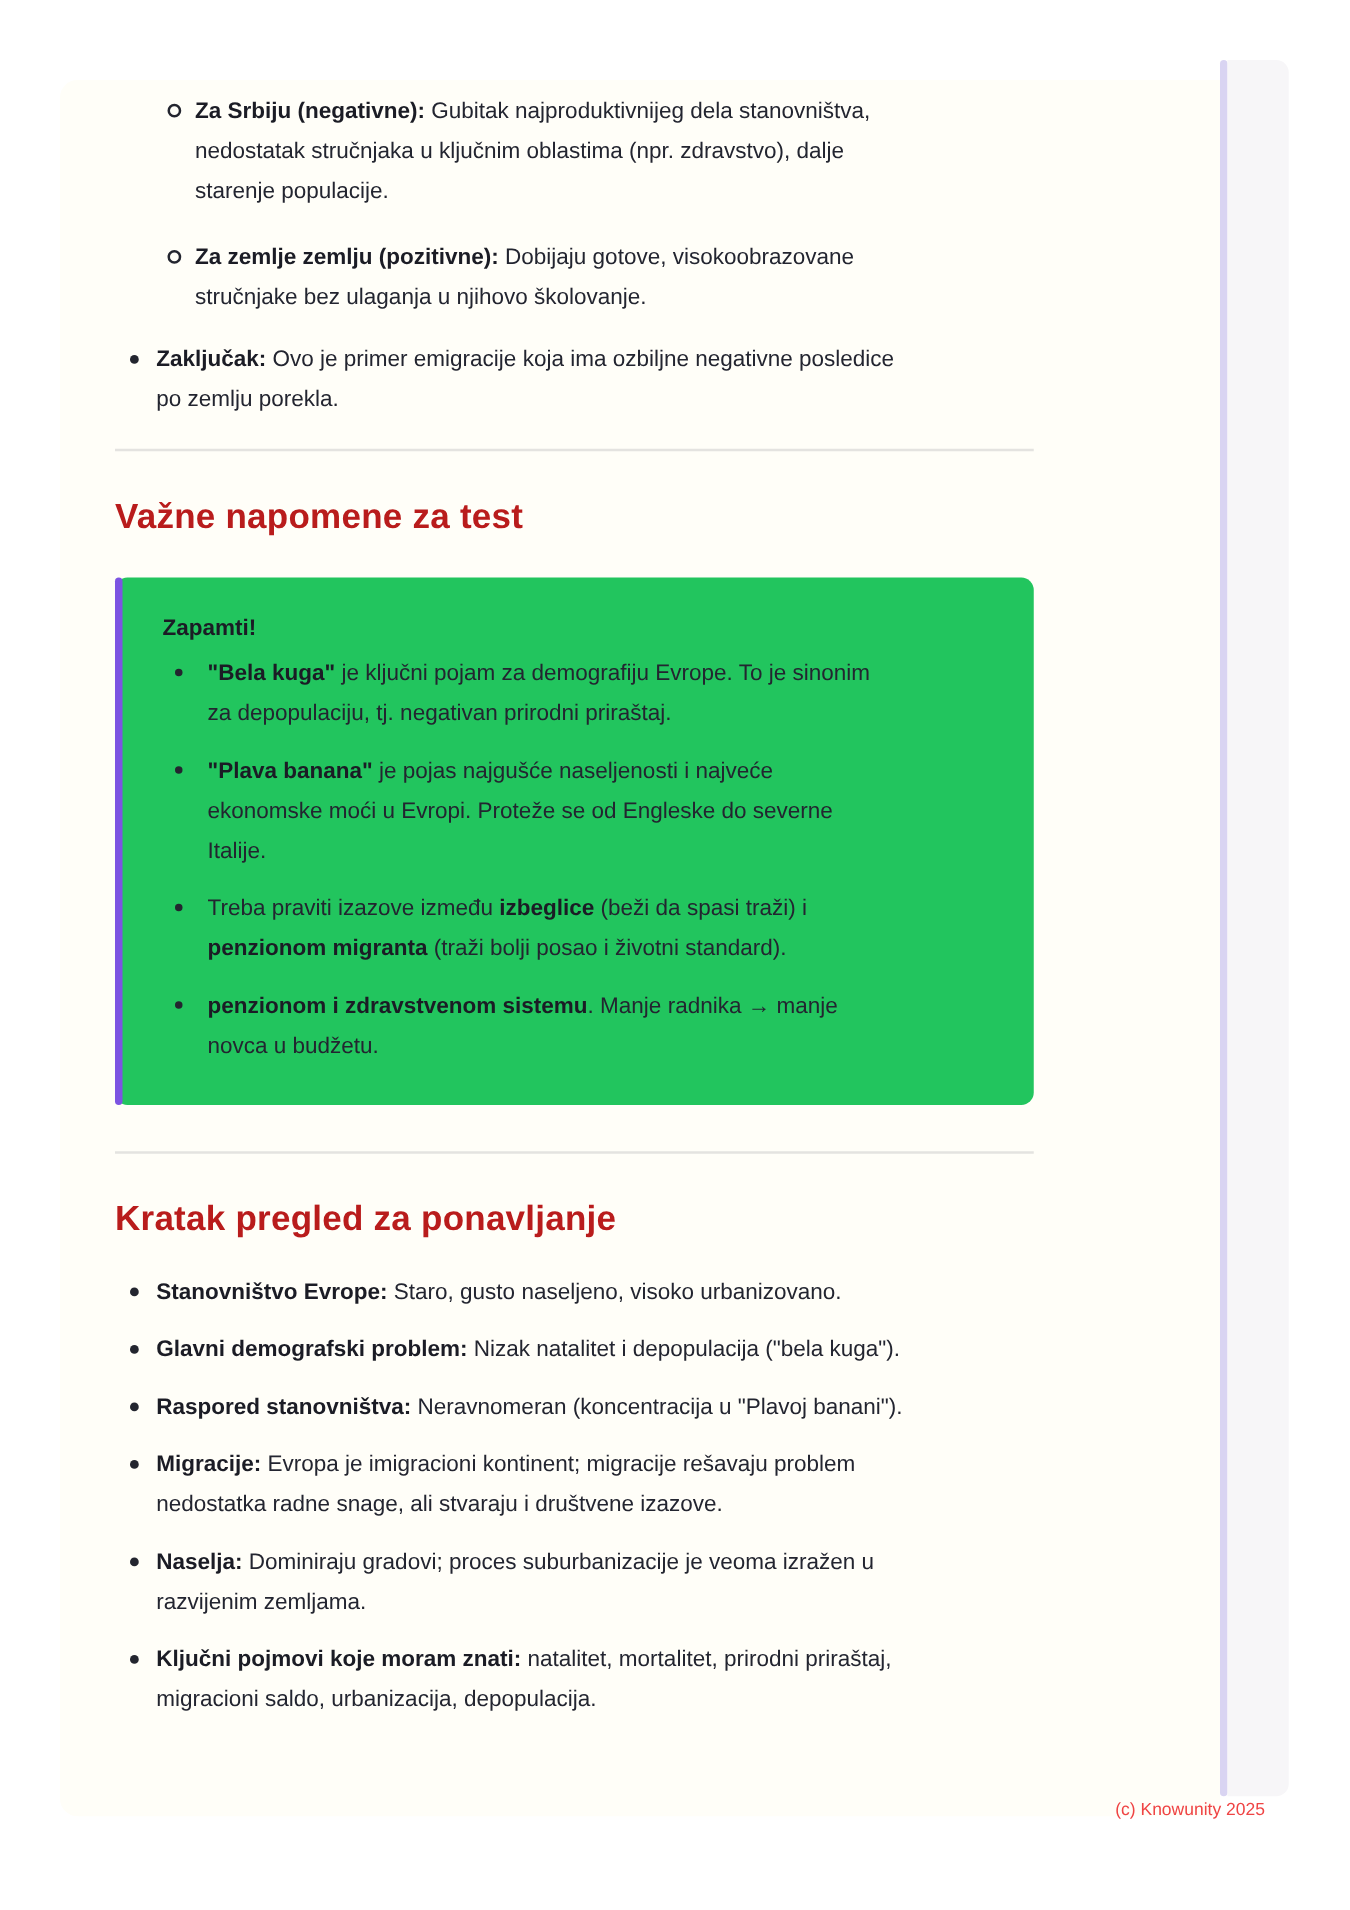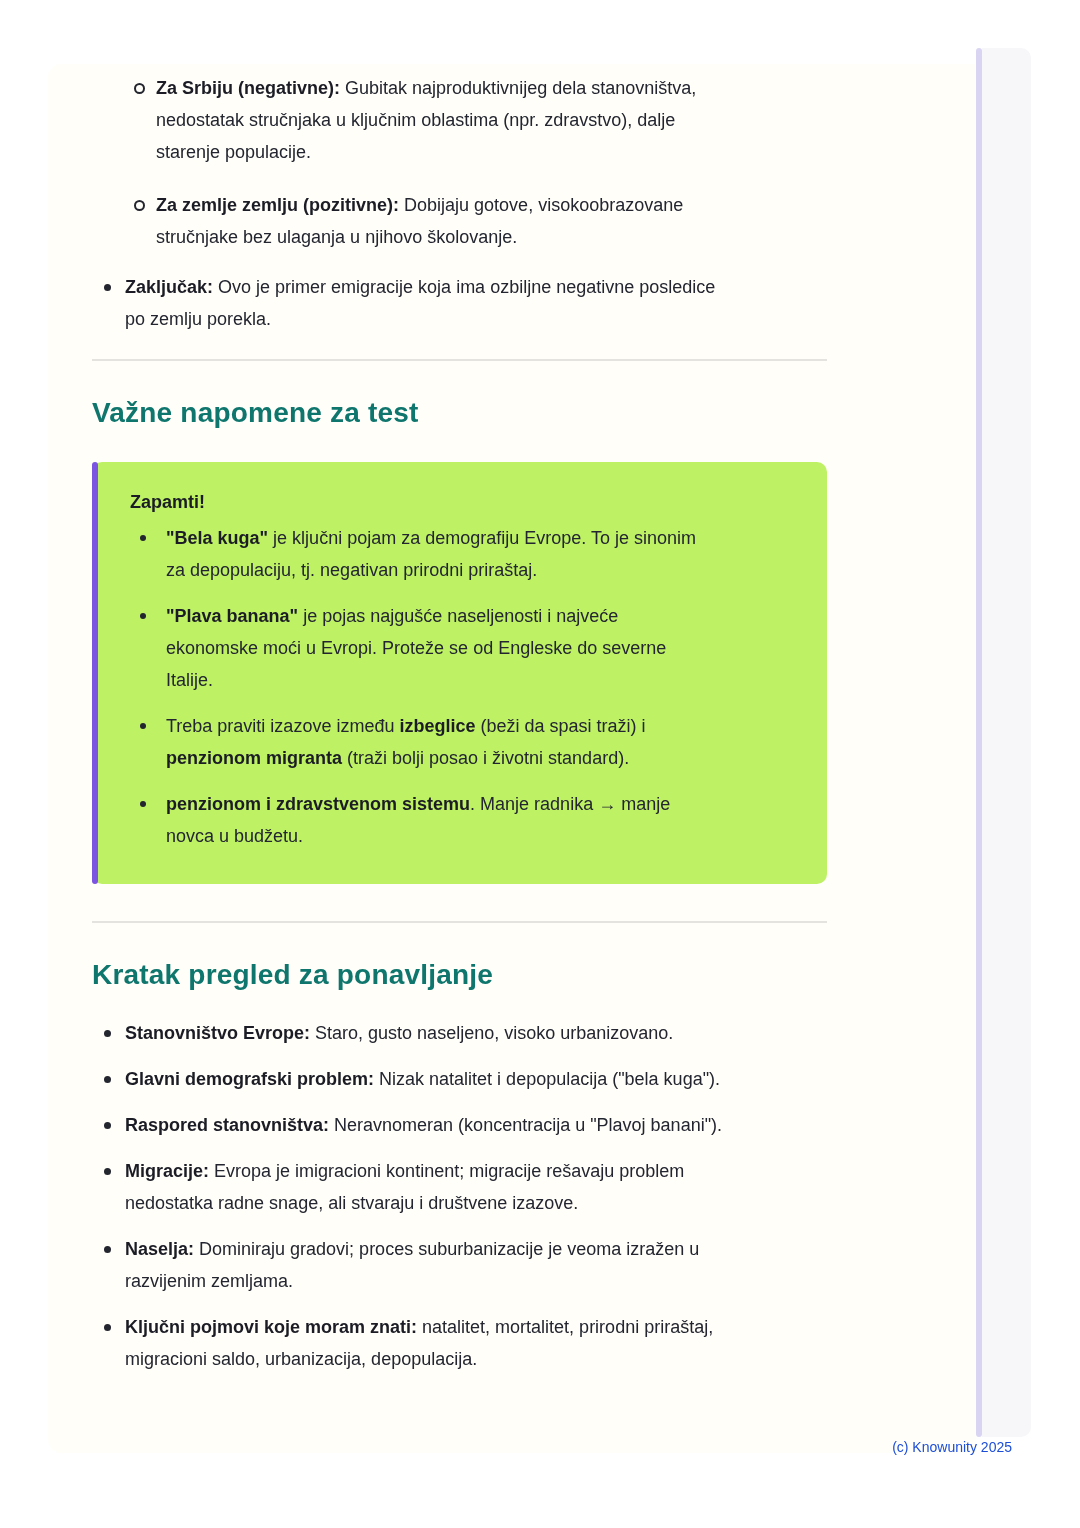--- a/index.html
+++ b/index.html
@@ -46,44 +46,44 @@
   .main-list { margin-top: 18px; }
   .main-list .body-li, .summary-list .body-li { padding-left: 33px; }
   .main-list .body-li::before, .summary-list .body-li::before {
     content: ""; position: absolute; left: 12px; top: 13px;
     width: 7px; height: 7px; background: #23252F; border-radius: 50%;
   }
   .divider { border: none; height: 2px; background: #E4E3E0; margin: 24px 0 0; }
   .divider-2 { margin-top: 37px; }
   .section-heading {
     margin: 34px 0 0; font-size: 28px; line-height: 36px;
-    font-weight: 700; color: #0f766e; letter-spacing: 0.2px;
+    font-weight: 700; color: #b91c1c; letter-spacing: 0.2px;
   }
   .callout {
     position: relative; margin-top: 31px;
-    background: #bef264; border-radius: 10px;
+    background: #22c55e; border-radius: 10px;
     padding: 26px 28px 32px 38px;
   }
   .callout-bar {
     position: absolute; left: 0; top: 0;
     width: 6px; height: 100%;
     background: #7C54E2; border-radius: 6px;
   }
   .callout-title { font-weight: 700; font-size: 18px; line-height: 28px; color: #1B1C25; margin-bottom: 6px; }
   .callout-list .body-li { padding-left: 36px; }
   .callout-list .body-li + .body-li { margin-top: 14px; }
   .callout-list .body-li::before {
     content: ""; position: absolute; left: 10px; top: 13px;
     width: 6px; height: 6px; background: #23252F; border-radius: 50%;
   }
   .summary-list { margin-top: 24px; }
   .summary-list .body-li + .body-li { margin-top: 14px; }
   .footer {
     position: absolute; top: 1437px; right: 68px;
-    font-size: 14px; line-height: 20px; color: #1d4ed8;
+    font-size: 14px; line-height: 20px; color: #ef4444;
   }
 </style>
 </head>
 <body>
 
 <div class="page-main">
   <div class="content">
 
     <ul class="blist sub-list">
       <li class="body-li"><span class="b">Za Srbiju (negativne):</span><span> Gubitak najproduktivnijeg dela stanovništva,

